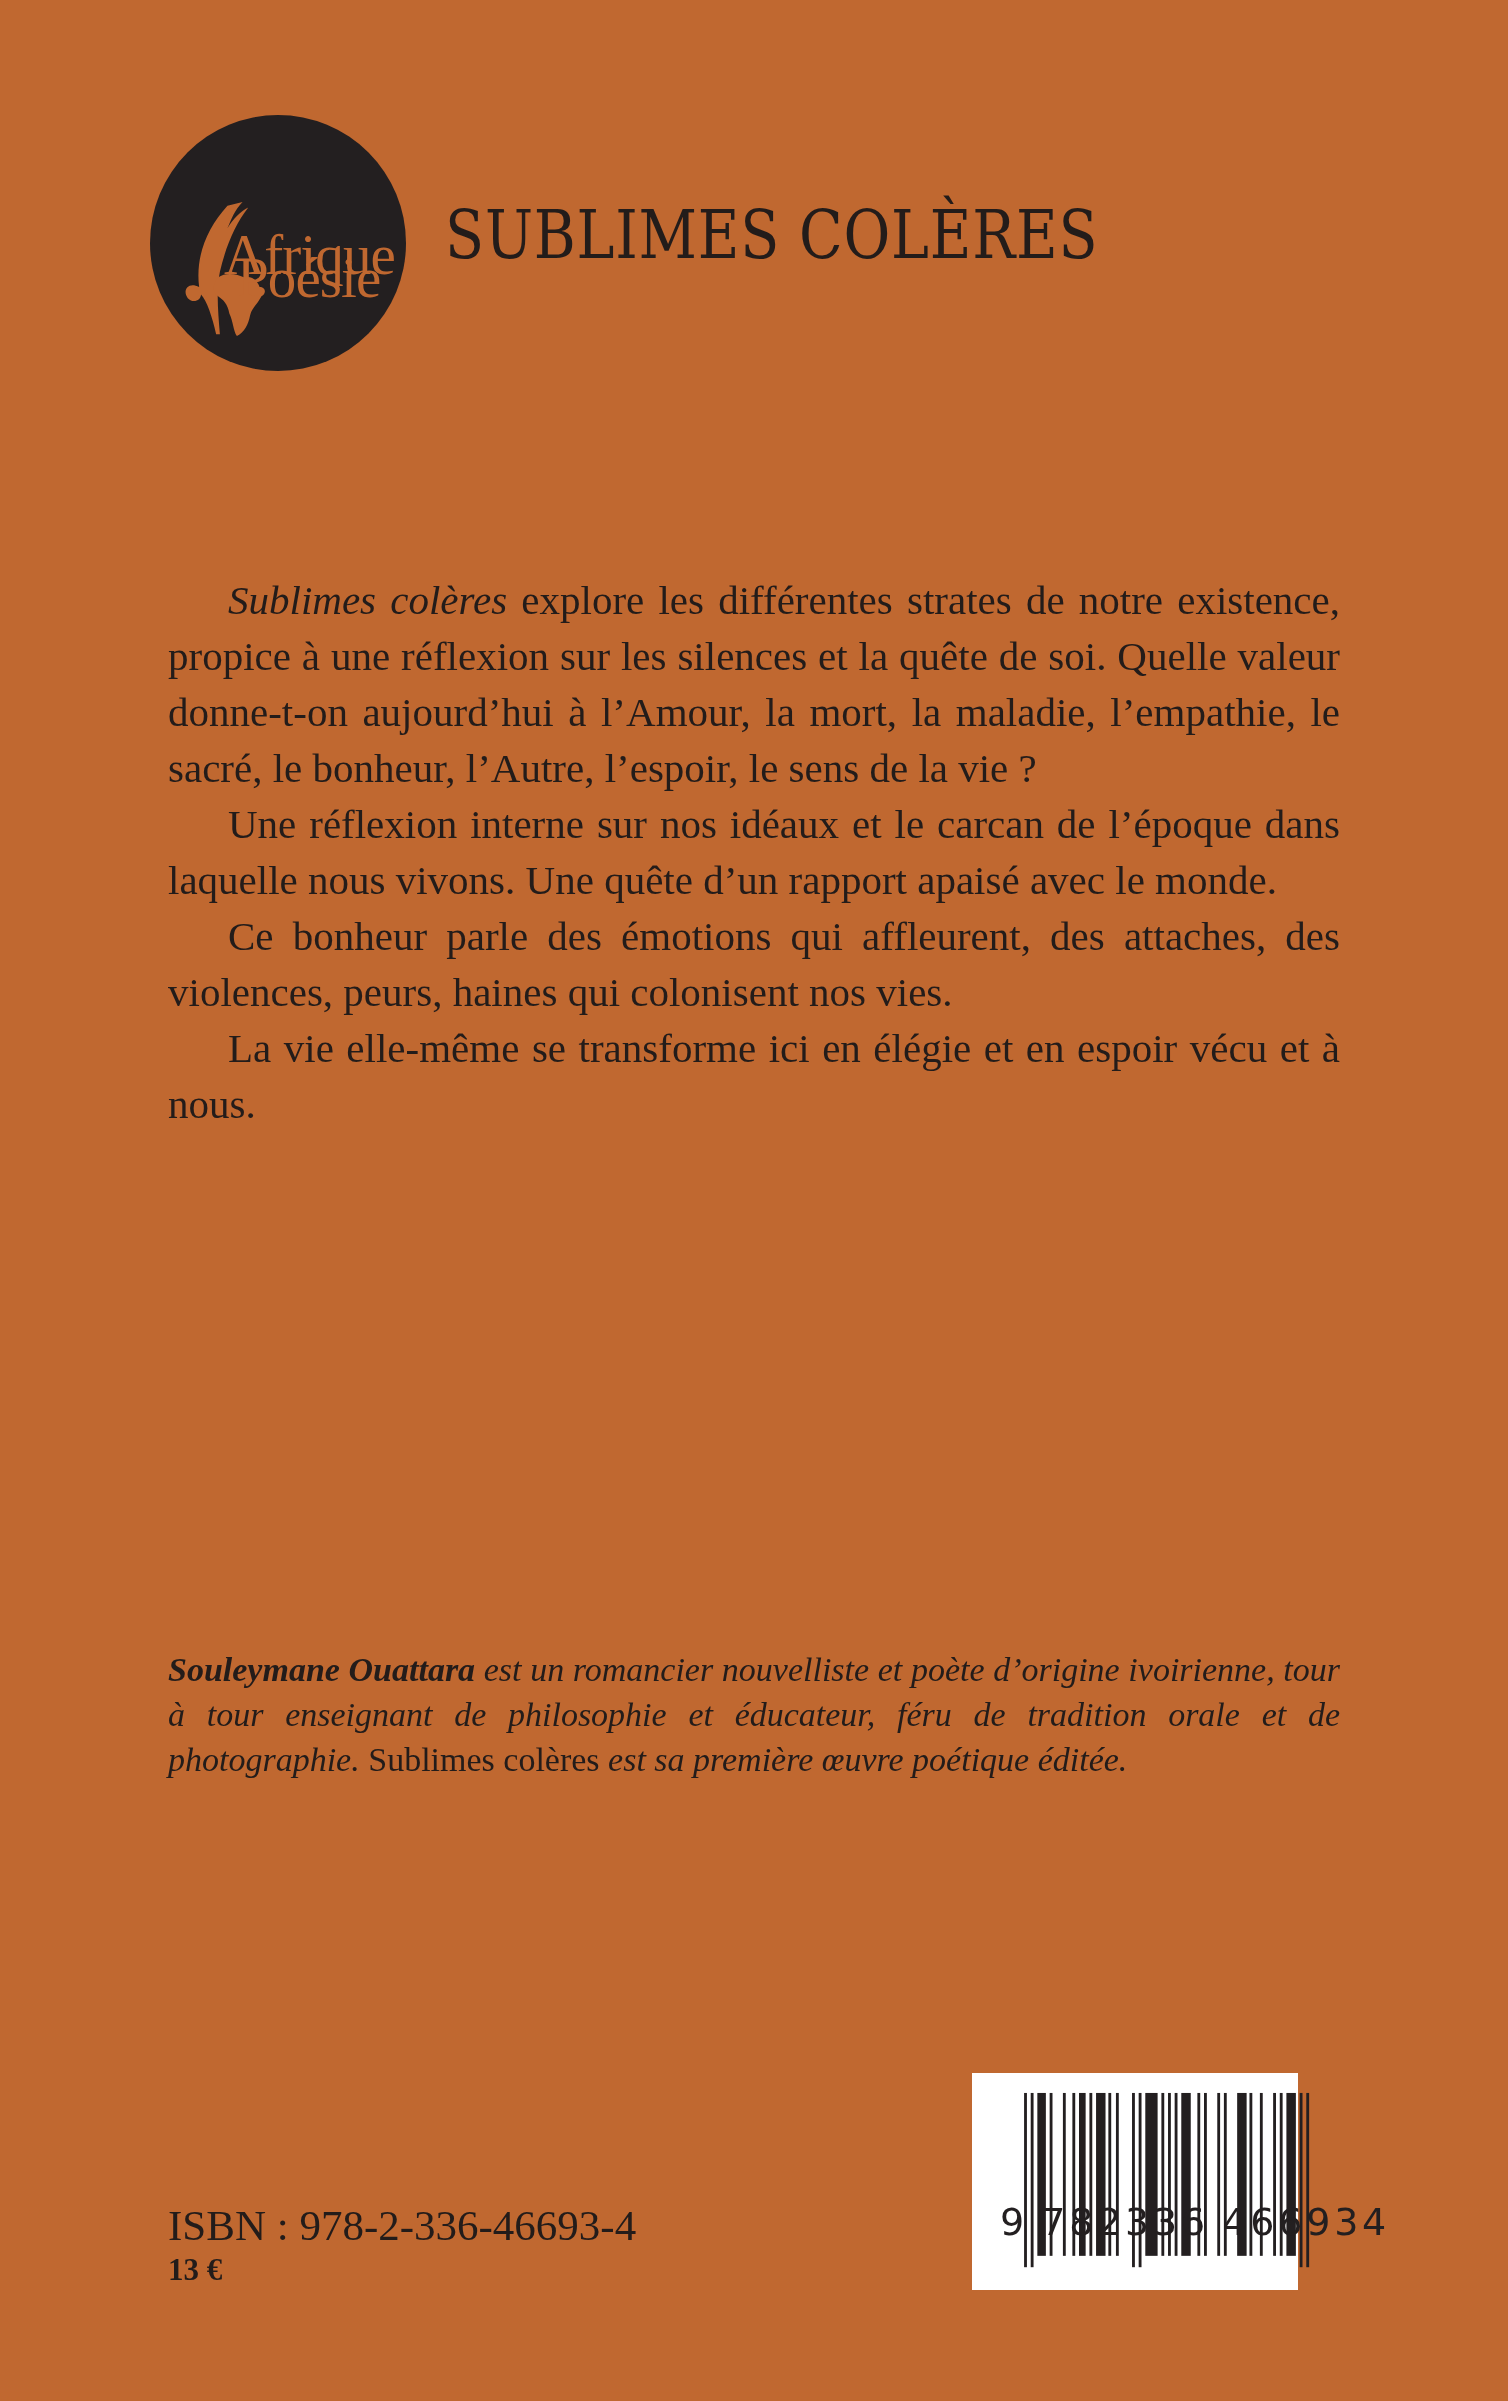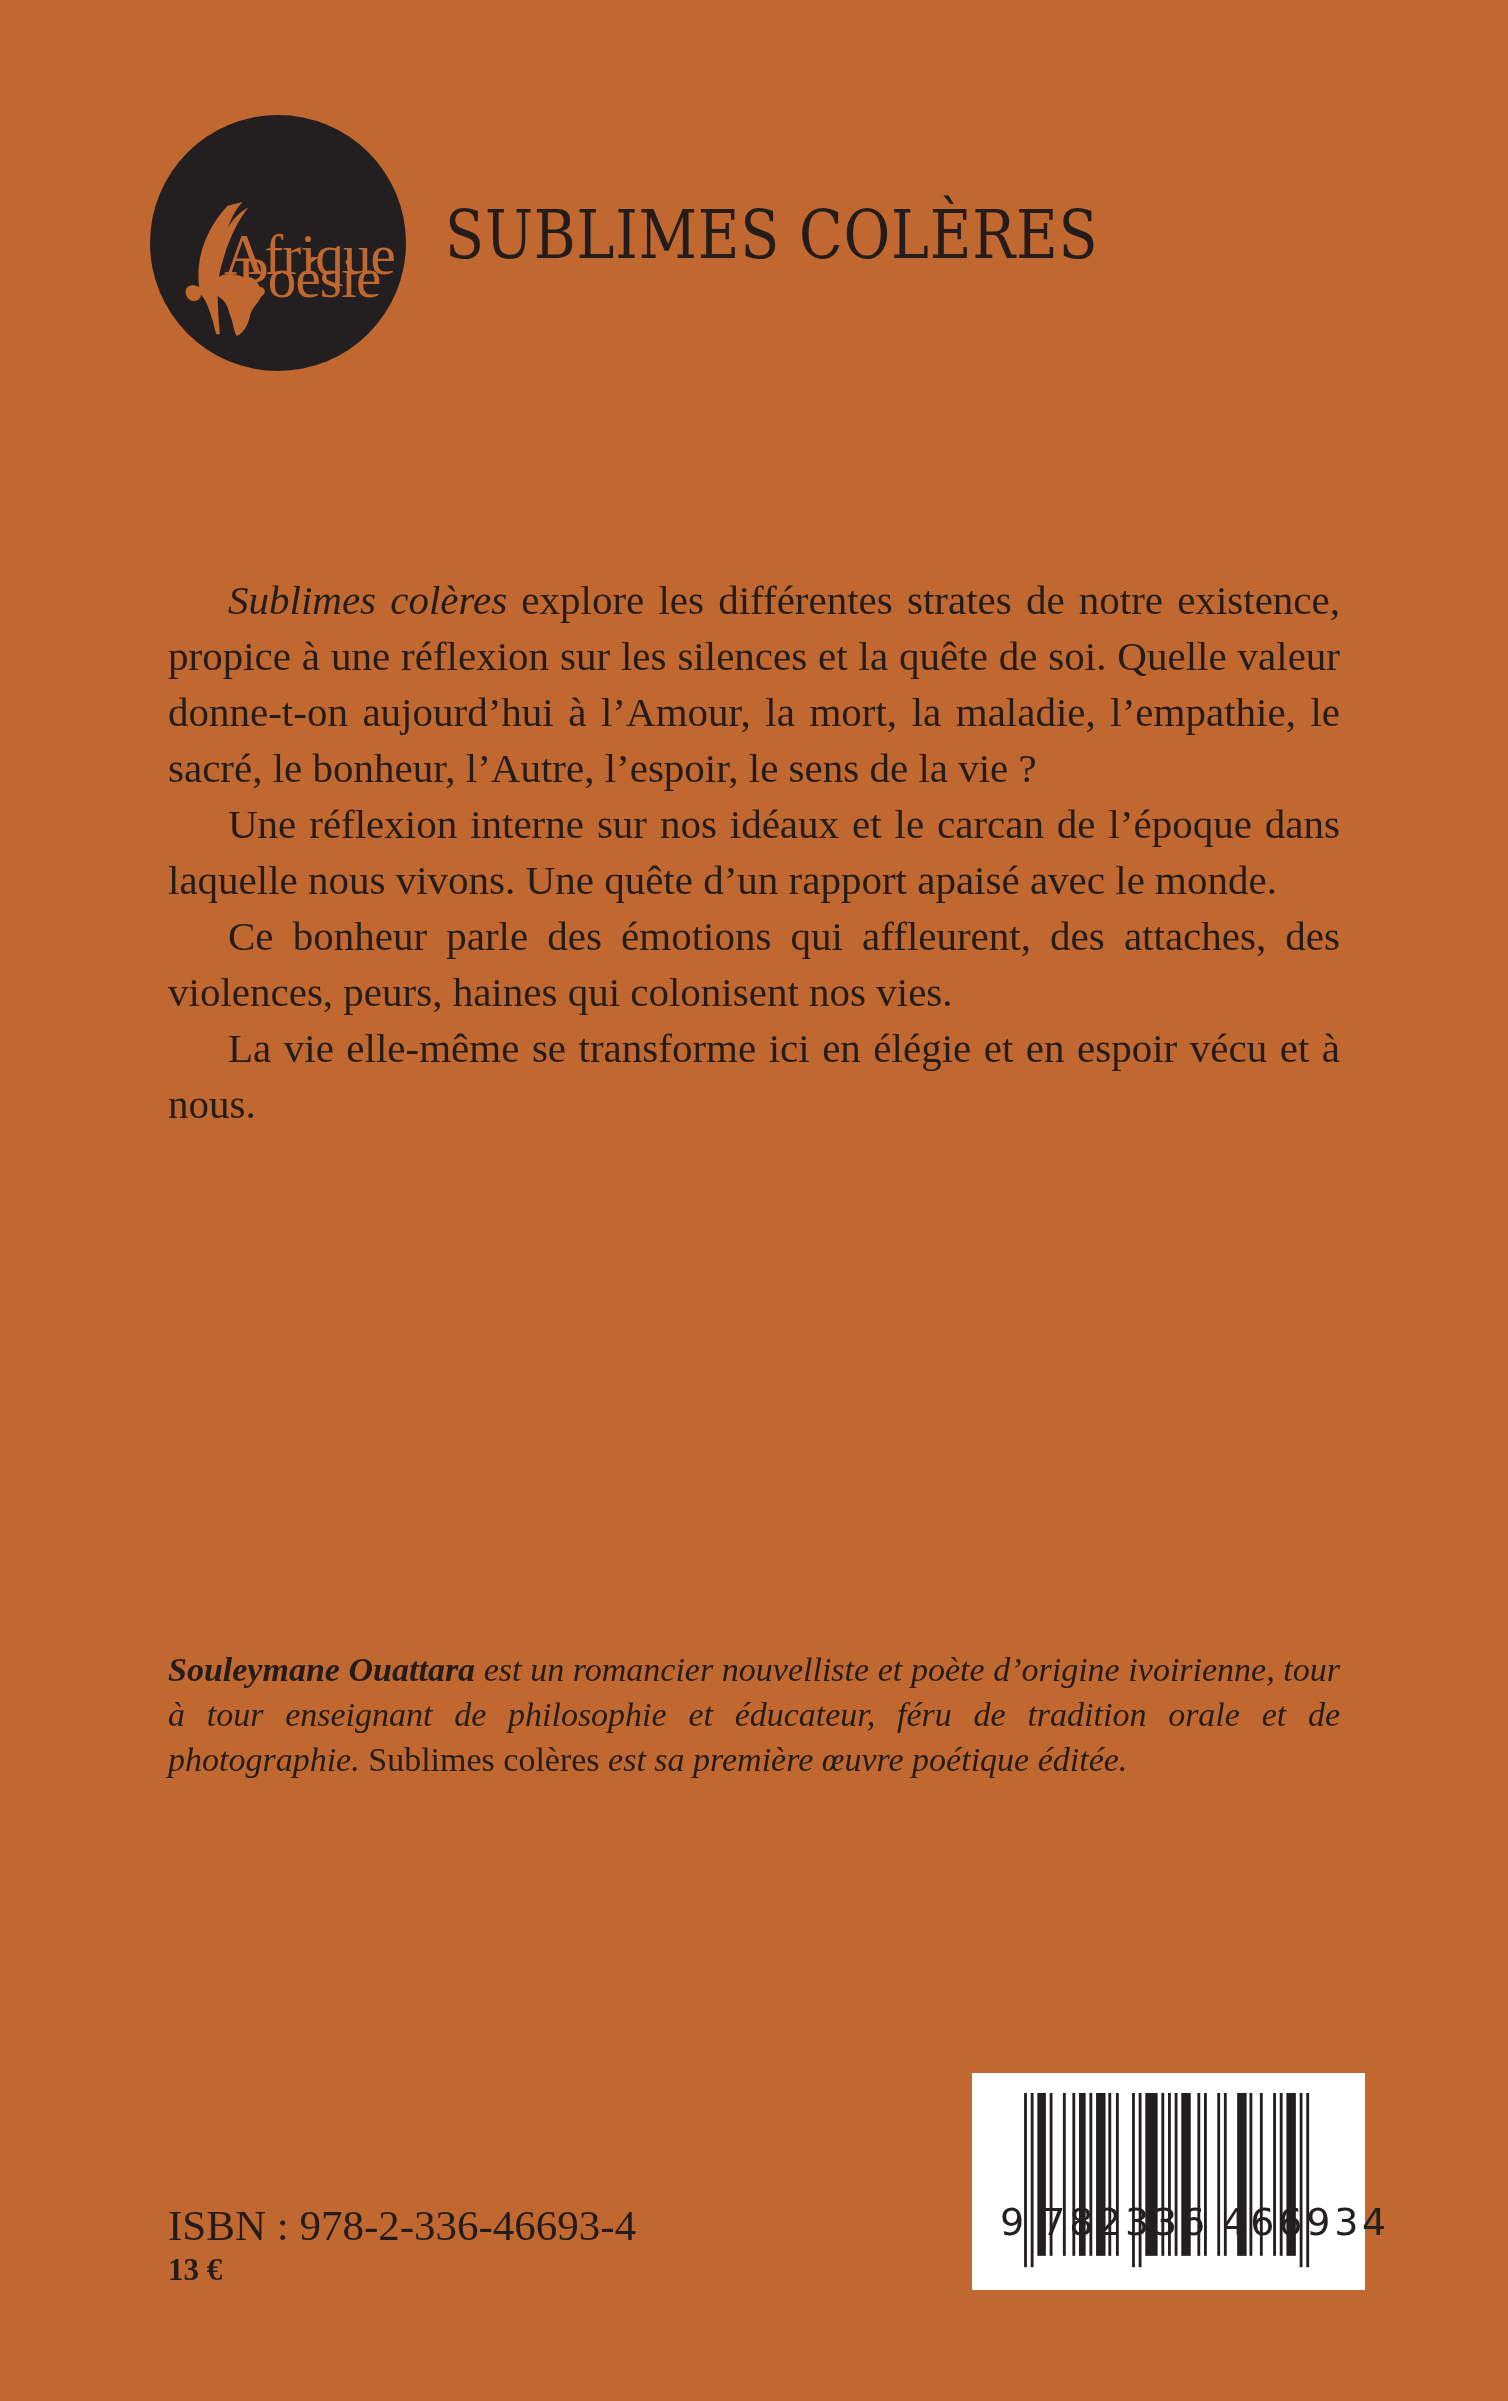--- a/index.html
+++ b/index.html
@@ -49,21 +49,21 @@
   .isbn {
     position: absolute; left: 168px; top: 2204px;
     font-size: 43px; line-height: 1; white-space: nowrap;
   }
   .price {
     position: absolute; left: 168px; top: 2254px;
     font-size: 31px; line-height: 1; white-space: nowrap; font-weight: bold;
   }
   .barcode-box {
     position: absolute; left: 972px; top: 2073px;
-    width: 393px; height: 217px; background: #ffffff;
+    width: 326px; height: 217px; background: #ffffff;
   }
   .barcode-box svg { position: absolute; left: 0; top: 0; }
   .barcode-digits {
     position: absolute; left: 28px; top: 130px;
     font-family: "DejaVu Sans", sans-serif; font-size: 38px;
     line-height: 1; color: #231f20; white-space: nowrap;
     letter-spacing: 3.8px;
   }
 </style>
 </head>

